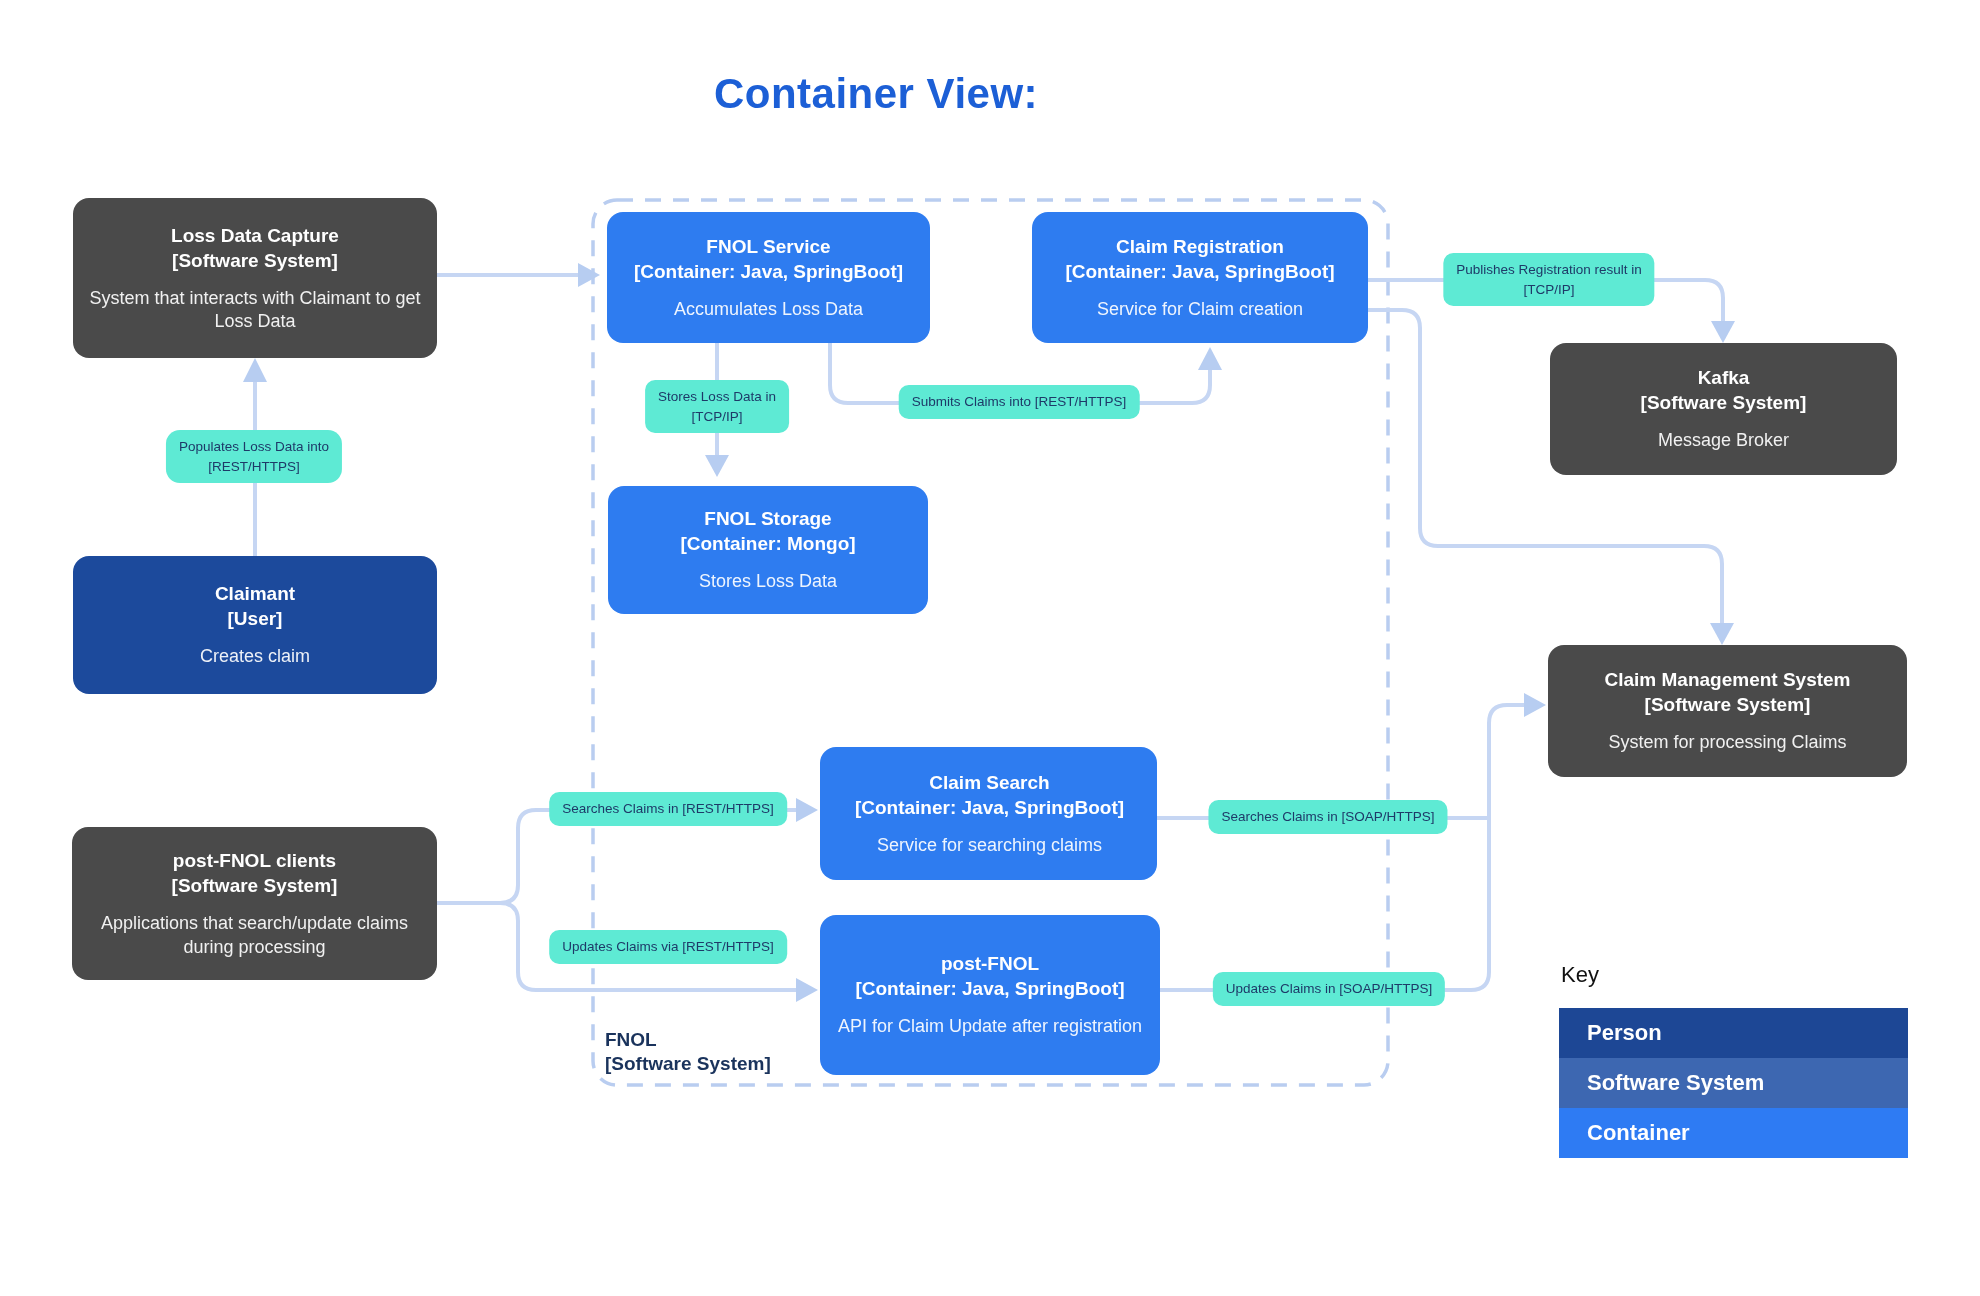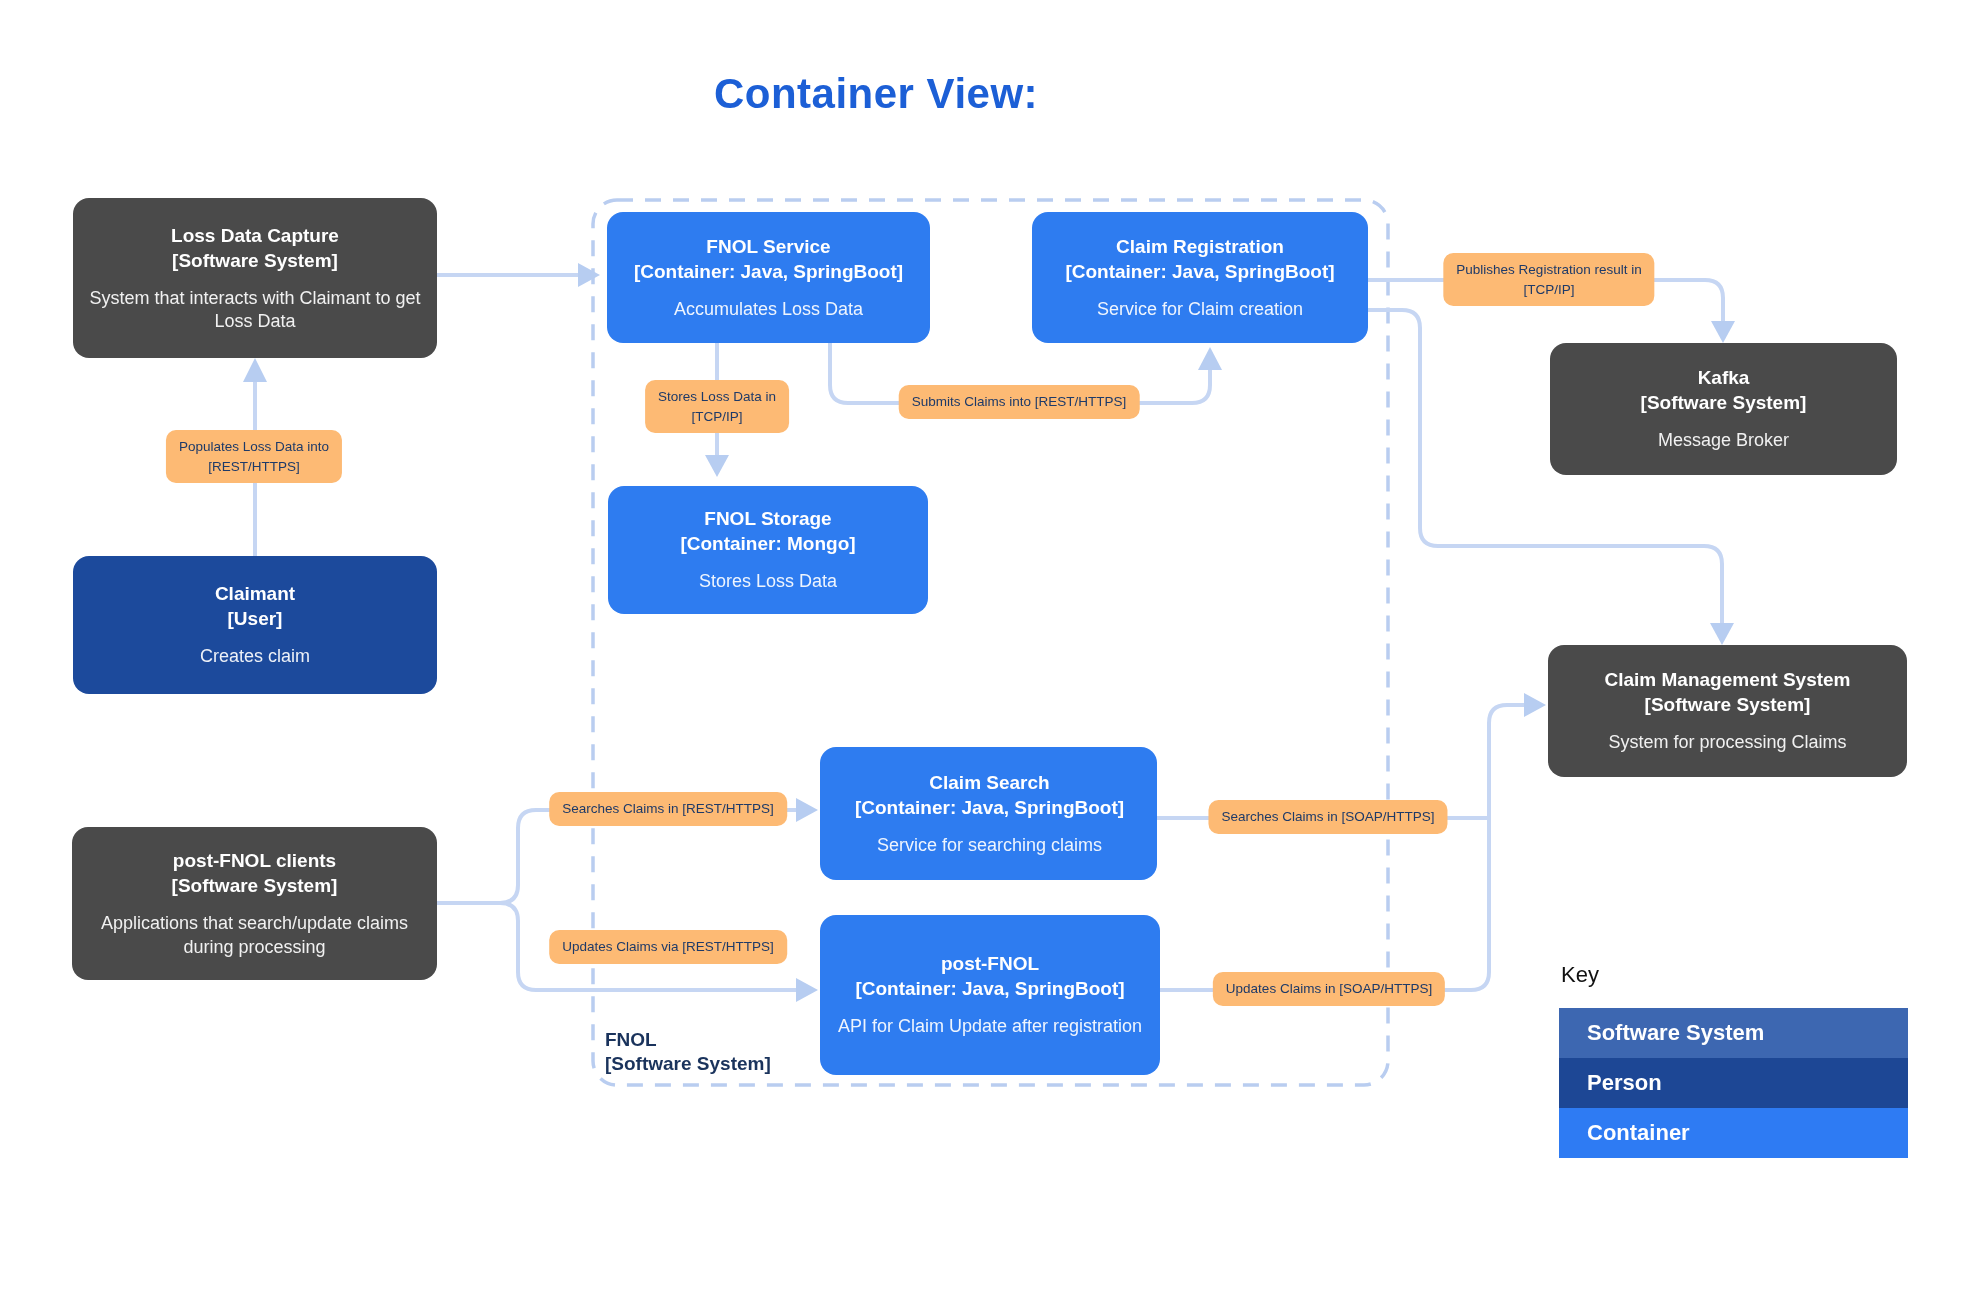--- a/index.html
+++ b/index.html
@@ -26,24 +26,24 @@
   #n-pfclients{left:72px;top:827px;width:365px;height:153px;}
   #n-fnolservice{left:607px;top:212px;width:323px;height:131px;}
   #n-claimreg{left:1032px;top:212px;width:336px;height:131px;}
   #n-fnolstorage{left:608px;top:478px;width:320px;height:128px;margin-top:8px;}
   #n-claimsearch{left:820px;top:747px;width:337px;height:133px;padding-left:12px;}
   #n-postfnol{left:820px;top:915px;width:340px;height:160px;}
   #n-kafka{left:1550px;top:343px;width:347px;height:132px;}
   #n-cms{left:1548px;top:645px;width:359px;height:132px;}
 
   .elabel{position:absolute;z-index:3;transform:translateX(-50%);
-    background:#fdba74;border-radius:10px;padding:7px 13px;
+    background:#5eead4;border-radius:10px;padding:7px 13px;
     font-size:13.5px;font-weight:500;color:#1e3a68;text-align:center;line-height:1.45;}
   .elabel div{white-space:nowrap;}
-  #l-populates{left:254px;top:430px;}
+  #l-populates{left:254px;top:430px;border-radius:14px;}
   #l-stores{left:717px;top:380px;}
   #l-submits{left:1019px;top:385px;}
   #l-publishes{left:1549px;top:253px;}
   #l-registers{left:1579px;top:518px;}
   #l-searches-rest{left:668px;top:792px;}
   #l-updates-rest{left:668px;top:930px;}
   #l-searches-soap{left:1328px;top:800px;}
   #l-updates-soap{left:1329px;top:972px;}
 
   #boundary-label{position:absolute;left:605px;top:1028px;z-index:2;
@@ -181,24 +181,24 @@
     <div>Updates Claims in [SOAP/HTTPS]</div>
   </div>
 
   <div id="boundary-label">
     <div>FNOL</div>
     <div>[Software System]</div>
   </div>
 
   <div id="key-wrap">
     <div id="key-title">Key</div>
+    <div class="key-row key-person">
+      <span>Person</span>
+    </div>
     <div class="key-row key-software">
       <span>Software System</span>
-    </div>
-    <div class="key-row key-person">
-      <span>Person</span>
     </div>
     <div class="key-row key-container">
       <span>Container</span>
     </div>
   </div>
 
 </div>
 
 </body></html>

